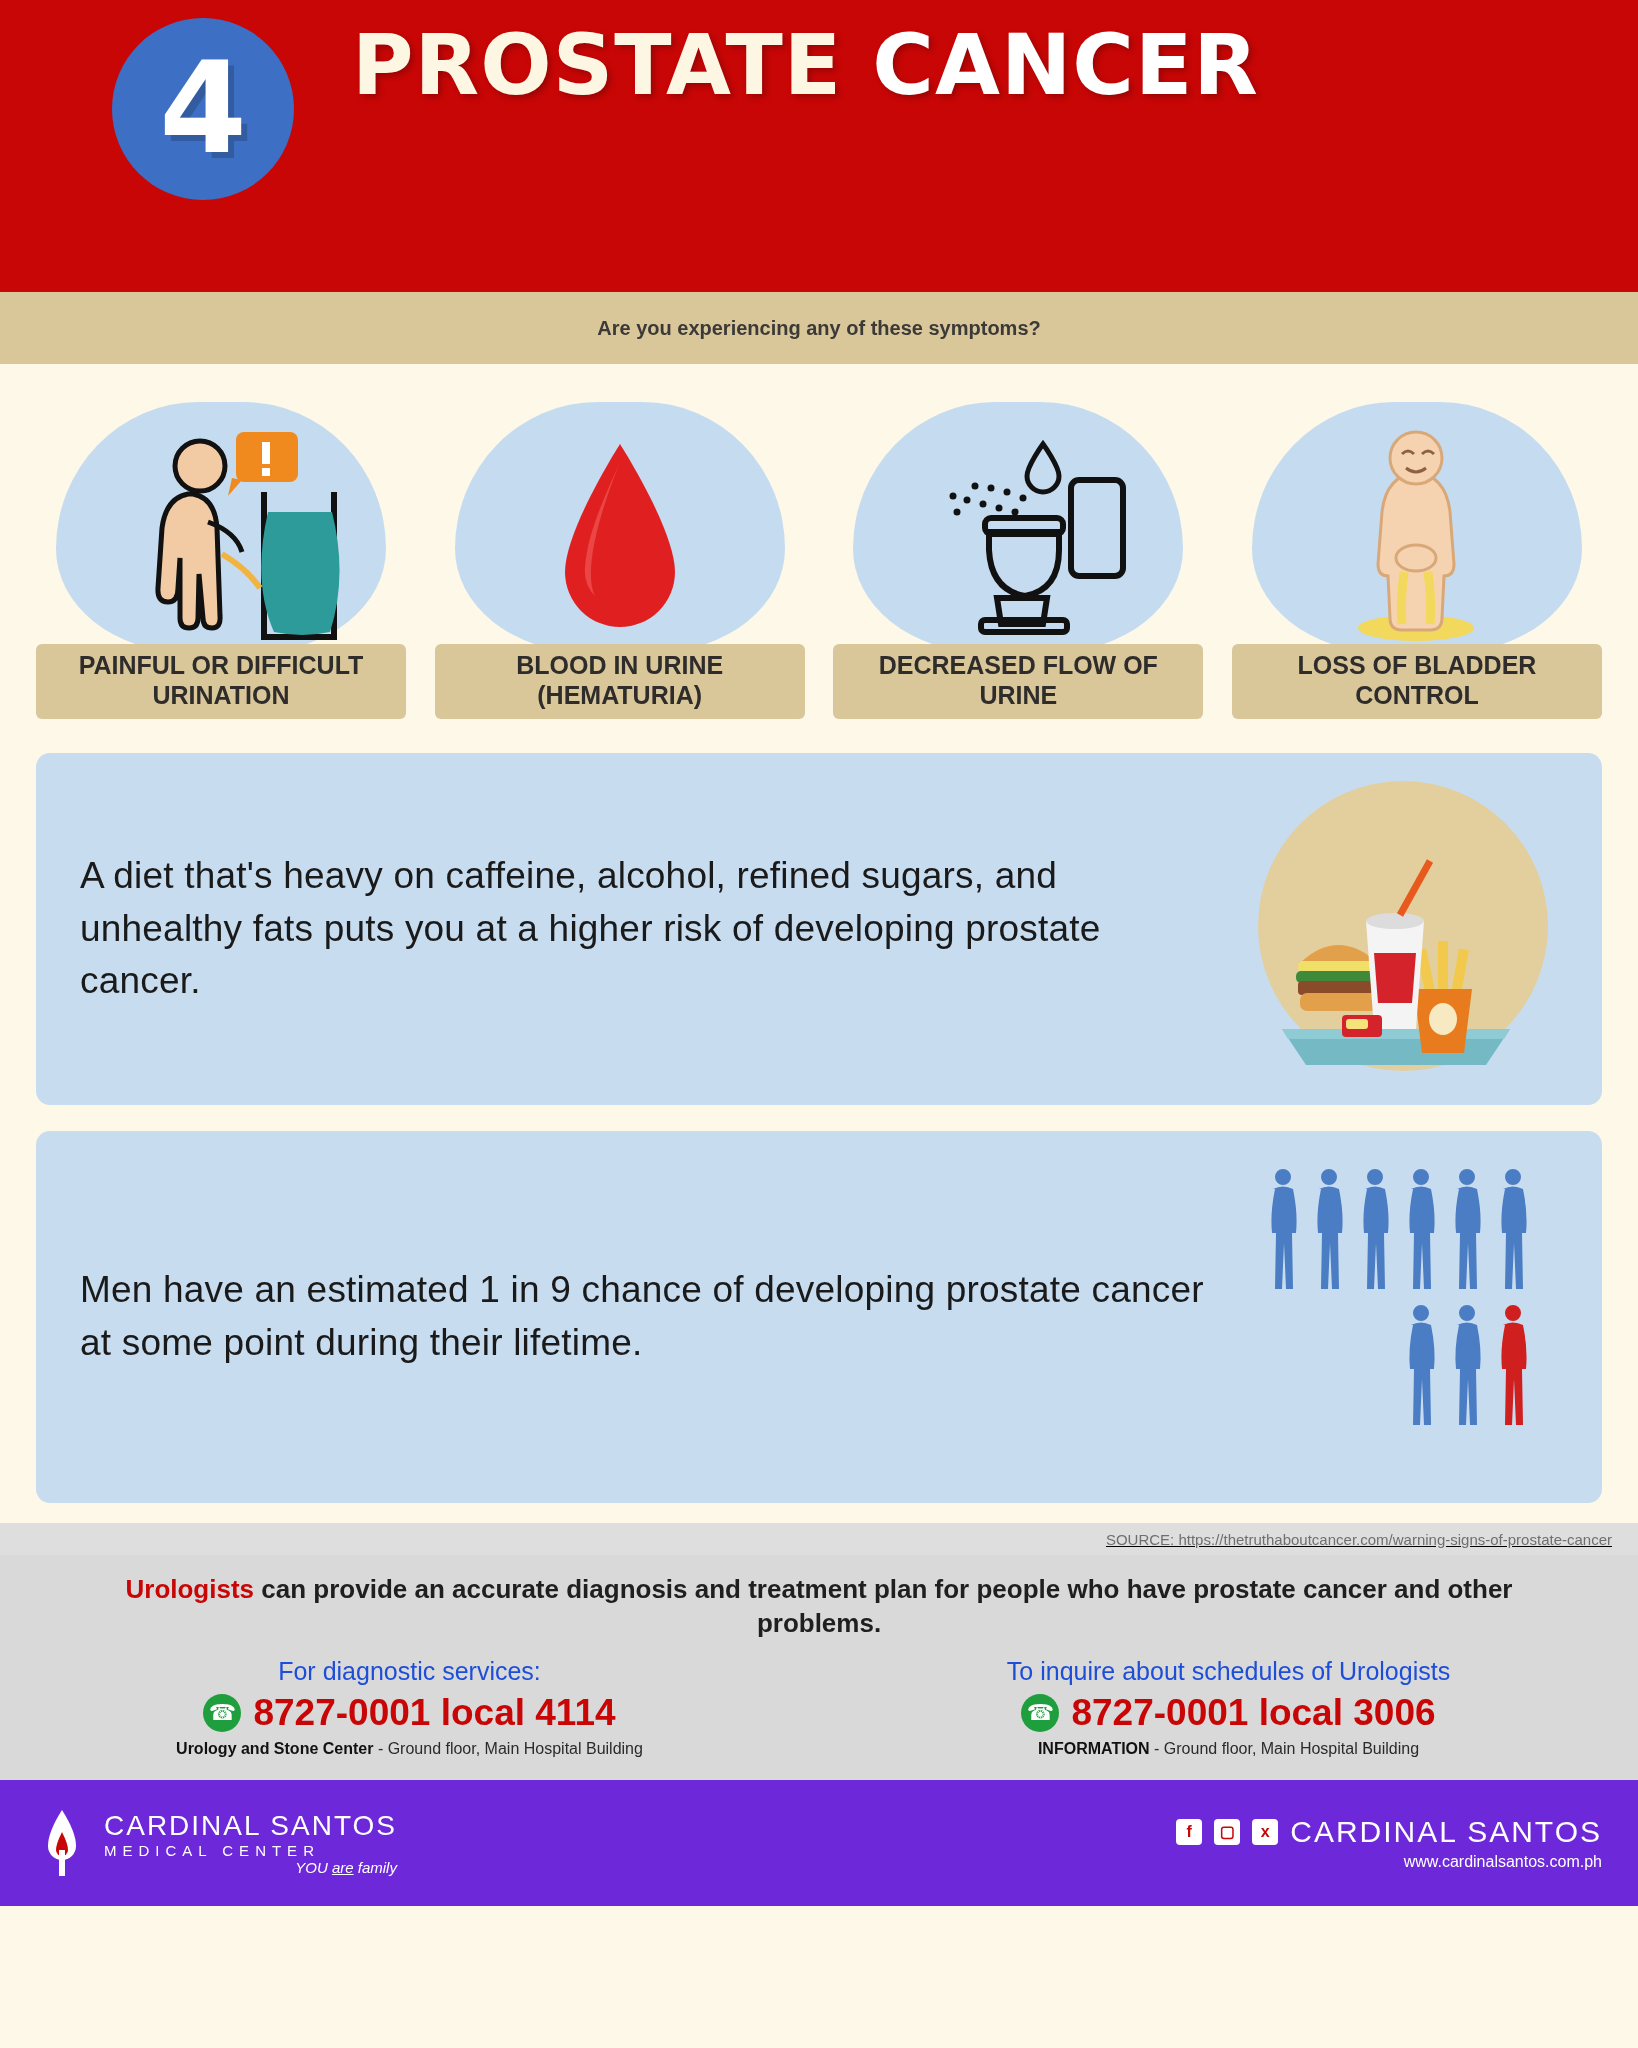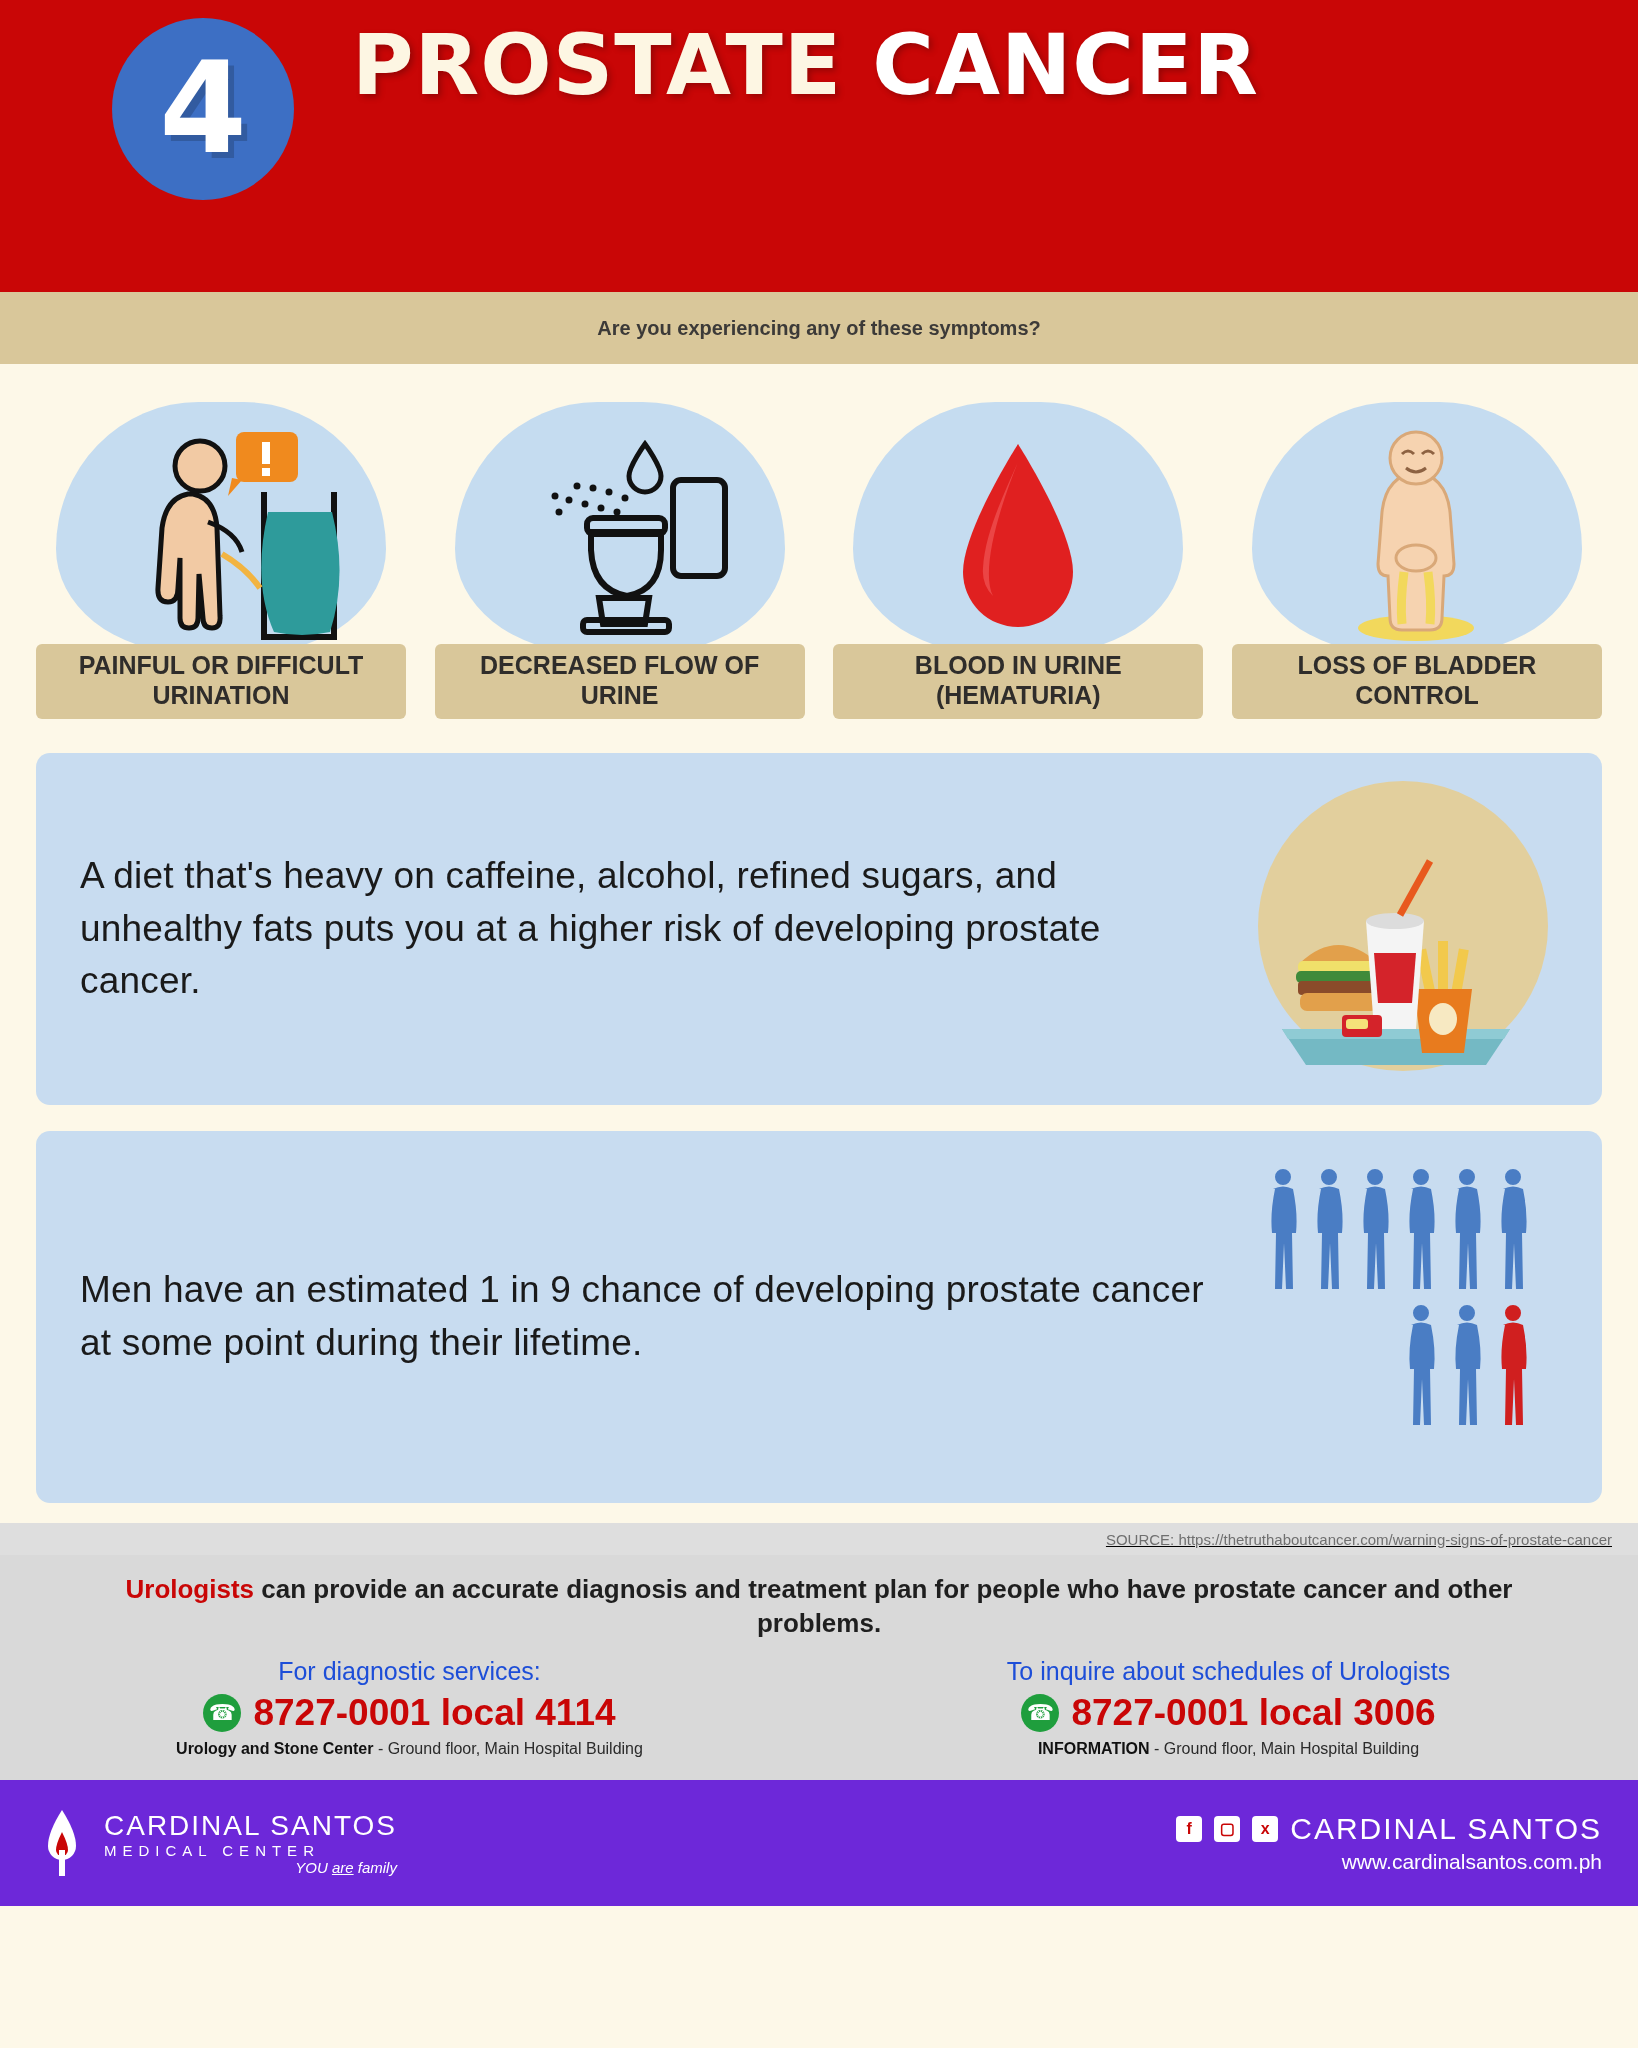--- a/index.html
+++ b/index.html
@@ -199,21 +199,21 @@
   .brand { display: flex; align-items: center; gap: 16px; }
   .brand-txt .b1 { font-size: 28px; letter-spacing: 2px; }
   .brand-txt .b2 { font-size: 15px; letter-spacing: 6px; }
   .brand-txt .b3 { font-size: 15px; text-align: right; font-style: italic; }
   .brand-txt .b3 u { text-decoration: underline; }
   .social { text-align: right; }
   .social-row { display: flex; align-items: center; gap: 12px; justify-content: flex-end; }
   .sic { width: 26px; height: 26px; background: #fff; color: #c90606; border-radius: 4px;
          display:flex; align-items:center; justify-content:center; font-size: 16px; font-weight:bold;}
   .social .name { font-size: 30px; letter-spacing: 2px; }
-  .social .url { font-size: 21px; margin-top: 4px; }
+  .social .url { font-size: 16px; margin-top: 4px; }
 </style>
 </head>
 <body>
 
 <div class="header">
   <div class="header-badge">
     <div class="num">4</div>
   </div>
   <div class="header-titles">
     <div class="l2">
@@ -243,20 +243,30 @@
 
         <path d="M126 132 q24 14 38 34" fill="none" stroke="#f2b441" stroke-width="6"></path>
 
         <rect x="140" y="10" width="62" height="50" rx="8" fill="#f08a1e"></rect>
         <path d="M146 58 l-14 16 l4 -18 z" fill="#f08a1e"></path>
         <rect x="166" y="20" width="8" height="22" fill="#fff"></rect>
         <rect x="166" y="46" width="8" height="8" fill="#fff"></rect>
       </svg>
     </div>
     <div class="sym-label">PAINFUL OR DIFFICULT URINATION</div>
+  </div>
+
+  <div class="symptom">
+    <div class="sym-circle">
+      <svg width="250" height="230" viewBox="0 0 250 230">
+        <path d="M125 22 C125 22 70 108 70 150 a55 55 0 0 0 110 0 C180 108 125 22 125 22 Z" fill="#e02020"></path>
+        <path d="M125 40 C112 70 92 110 90 146 a36 36 0 0 0 10 28 C88 150 104 92 125 40 Z" fill="#f05555" opacity=".7"></path>
+      </svg>
+    </div>
+    <div class="sym-label">BLOOD IN URINE (HEMATURIA)</div>
   </div>
 
   <div class="symptom">
     <div class="sym-circle">
       <svg width="250" height="230" viewBox="0 0 250 230">
 
         <path d="M150 22 c0 0 -16 22 -16 32 a16 16 0 0 0 32 0 c0 -10 -16 -32 -16 -32 z" fill="none" stroke="#111" stroke-width="5"></path>
 
         <rect x="178" y="58" width="52" height="96" rx="8" fill="none" stroke="#111" stroke-width="6"></rect>
 
@@ -278,30 +288,20 @@
             <circle cx="64" cy="90" r="3.5"></circle>
         </g>
       </svg>
     </div>
     <div class="sym-label">DECREASED FLOW OF URINE</div>
   </div>
 
   <div class="symptom">
     <div class="sym-circle">
       <svg width="250" height="230" viewBox="0 0 250 230">
-        <path d="M125 22 C125 22 70 108 70 150 a55 55 0 0 0 110 0 C180 108 125 22 125 22 Z" fill="#e02020"></path>
-        <path d="M125 40 C112 70 92 110 90 146 a36 36 0 0 0 10 28 C88 150 104 92 125 40 Z" fill="#f05555" opacity=".7"></path>
-      </svg>
-    </div>
-    <div class="sym-label">BLOOD IN URINE (HEMATURIA)</div>
-  </div>
-
-  <div class="symptom">
-    <div class="sym-circle">
-      <svg width="250" height="230" viewBox="0 0 250 230">
 
         <ellipse cx="124" cy="206" rx="58" ry="13" fill="#f2d85c"></ellipse>
 
         <path d="M124 50 q-30 4 -34 40 l-4 52 q0 12 10 12 l2 42 q0 12 12 12 h28 q12 0 12 -12 l2 -42 q10 0 10 -12 l-4 -52 q-4 -36 -34 -40 z" fill="#f6d3b0" stroke="#d9a878" stroke-width="3"></path>
 
         <circle cx="124" cy="36" r="26" fill="#f6d3b0" stroke="#d9a878" stroke-width="3"></circle>
         <path d="M110 32 q6 -6 12 0" stroke="#8d6242" stroke-width="3" fill="none"></path>
         <path d="M130 32 q6 -6 12 0" stroke="#8d6242" stroke-width="3" fill="none"></path>
         <path d="M114 46 q10 8 20 0" stroke="#8d6242" stroke-width="3" fill="none"></path>
 

